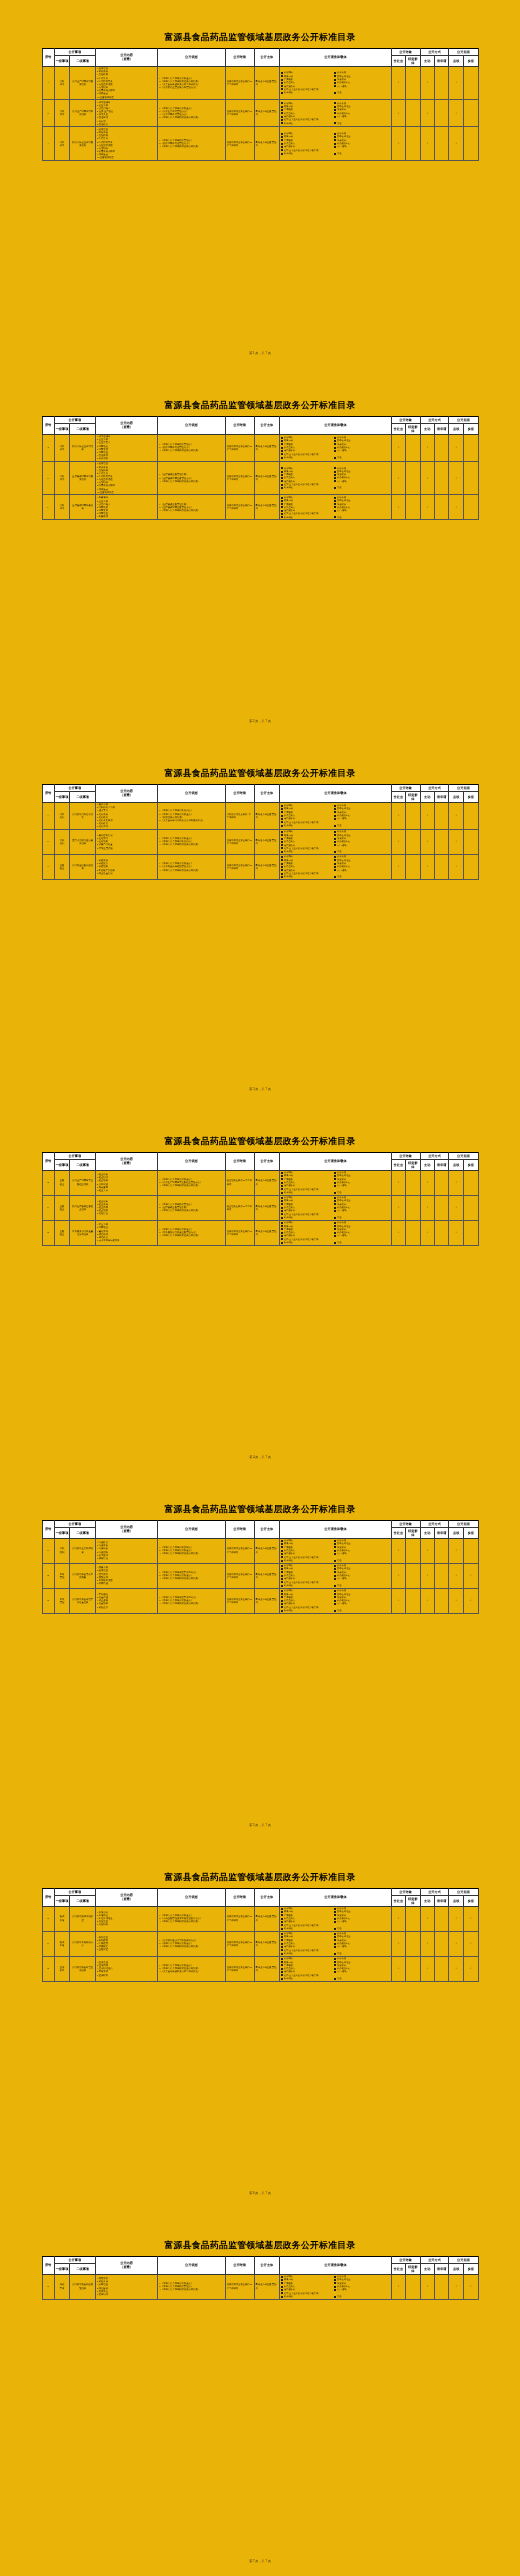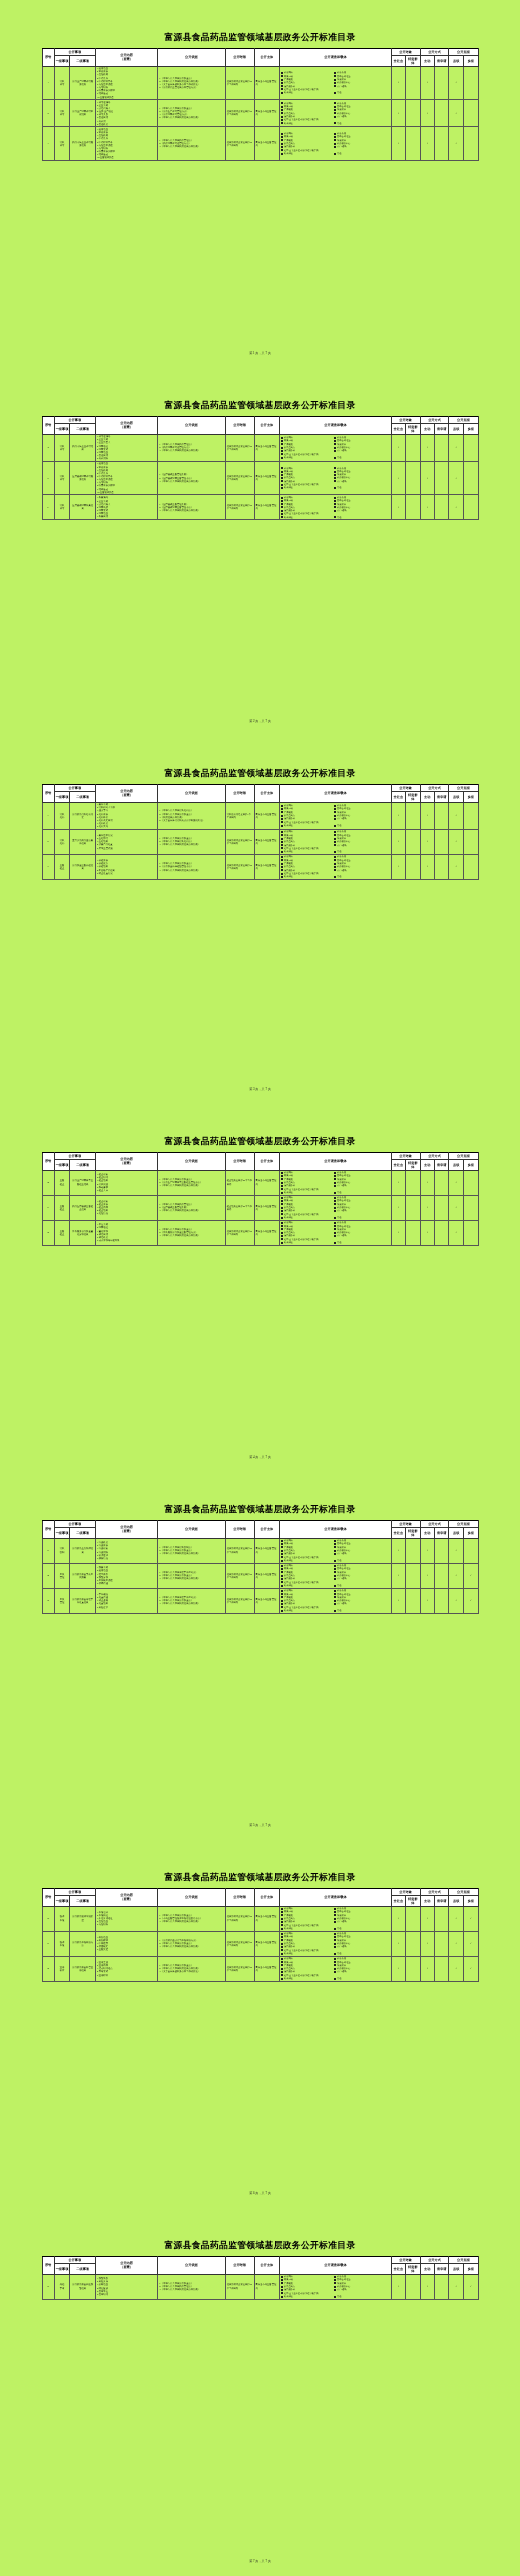--- a/index.html
+++ b/index.html
@@ -7,21 +7,21 @@
     margin: 0; padding: 0;
     background: #ffffff;
     font-family: "Liberation Serif", "DejaVu Serif", serif;
   }
   body { width: 520px; }
 
   .page {
     width: 520px;
     height: 368px;
     position: relative;
-    background: #bef264;
+    background: #eab308;
     overflow: hidden;
   }
 
   .doc-title {
     text-align: center;
     font-family: "Liberation Serif", "DejaVu Serif", serif;
     font-weight: bold;
     font-size: 8.8px;
     letter-spacing: 0.3px;
     padding-top: 32px;

